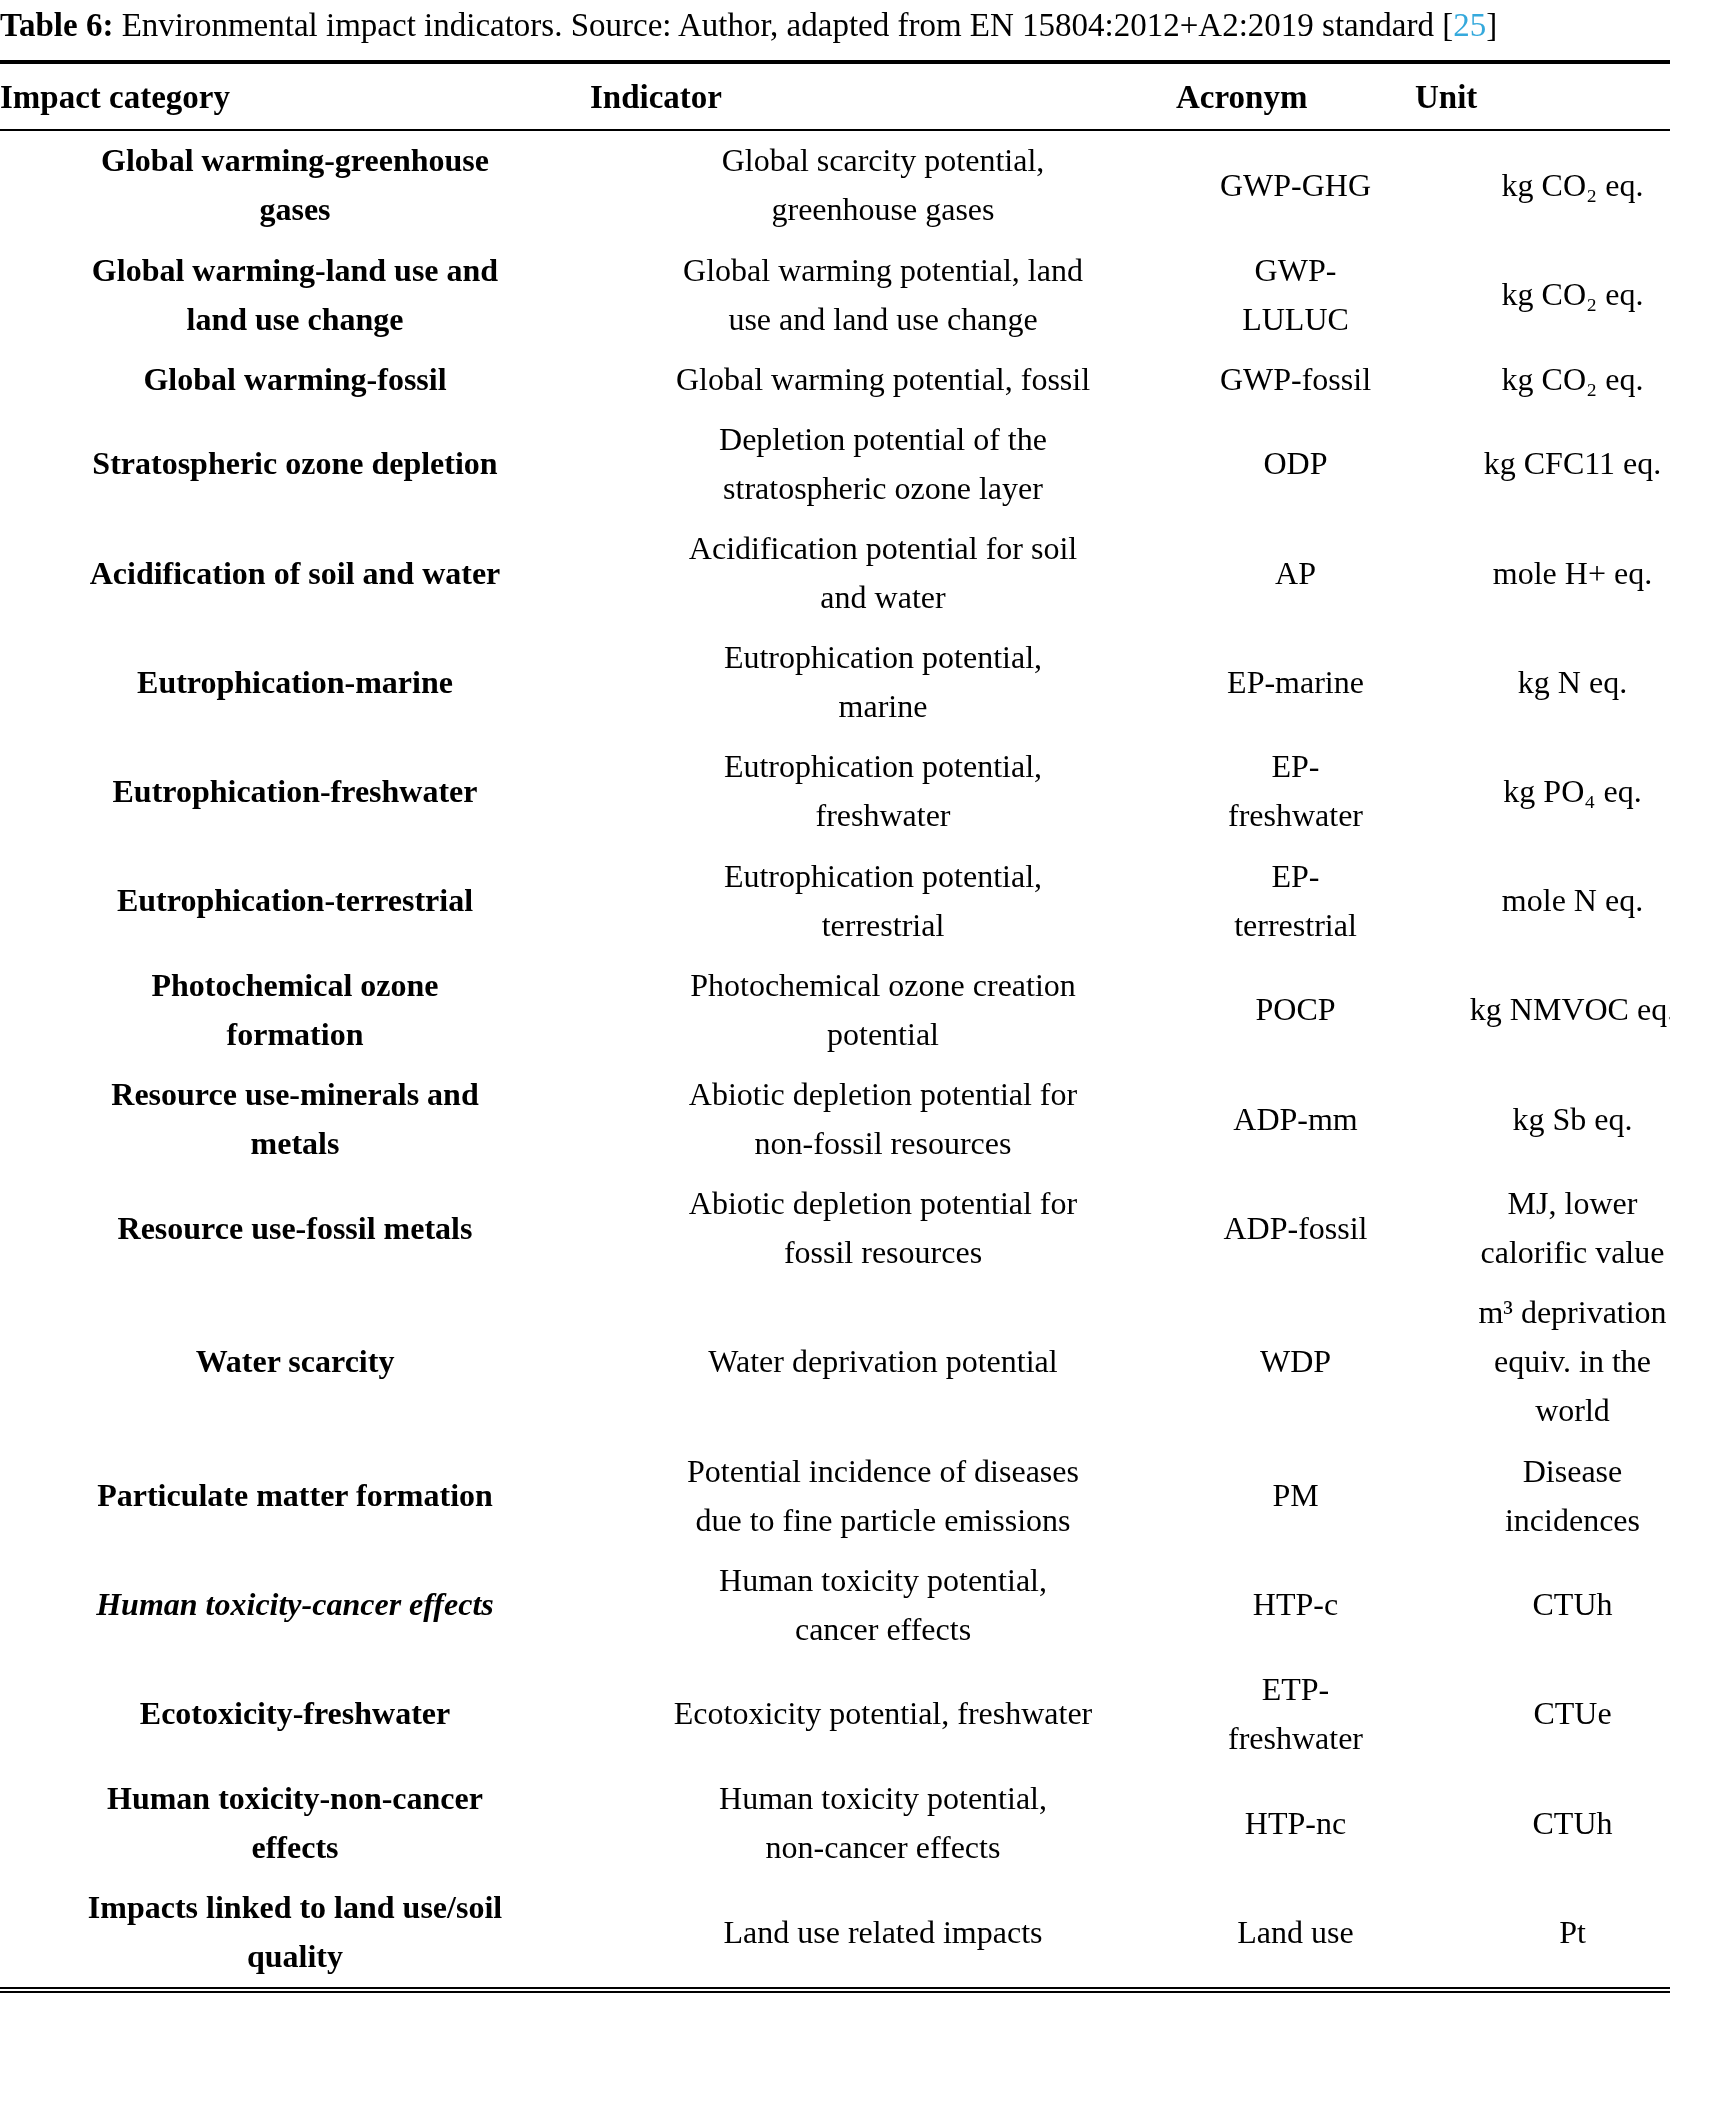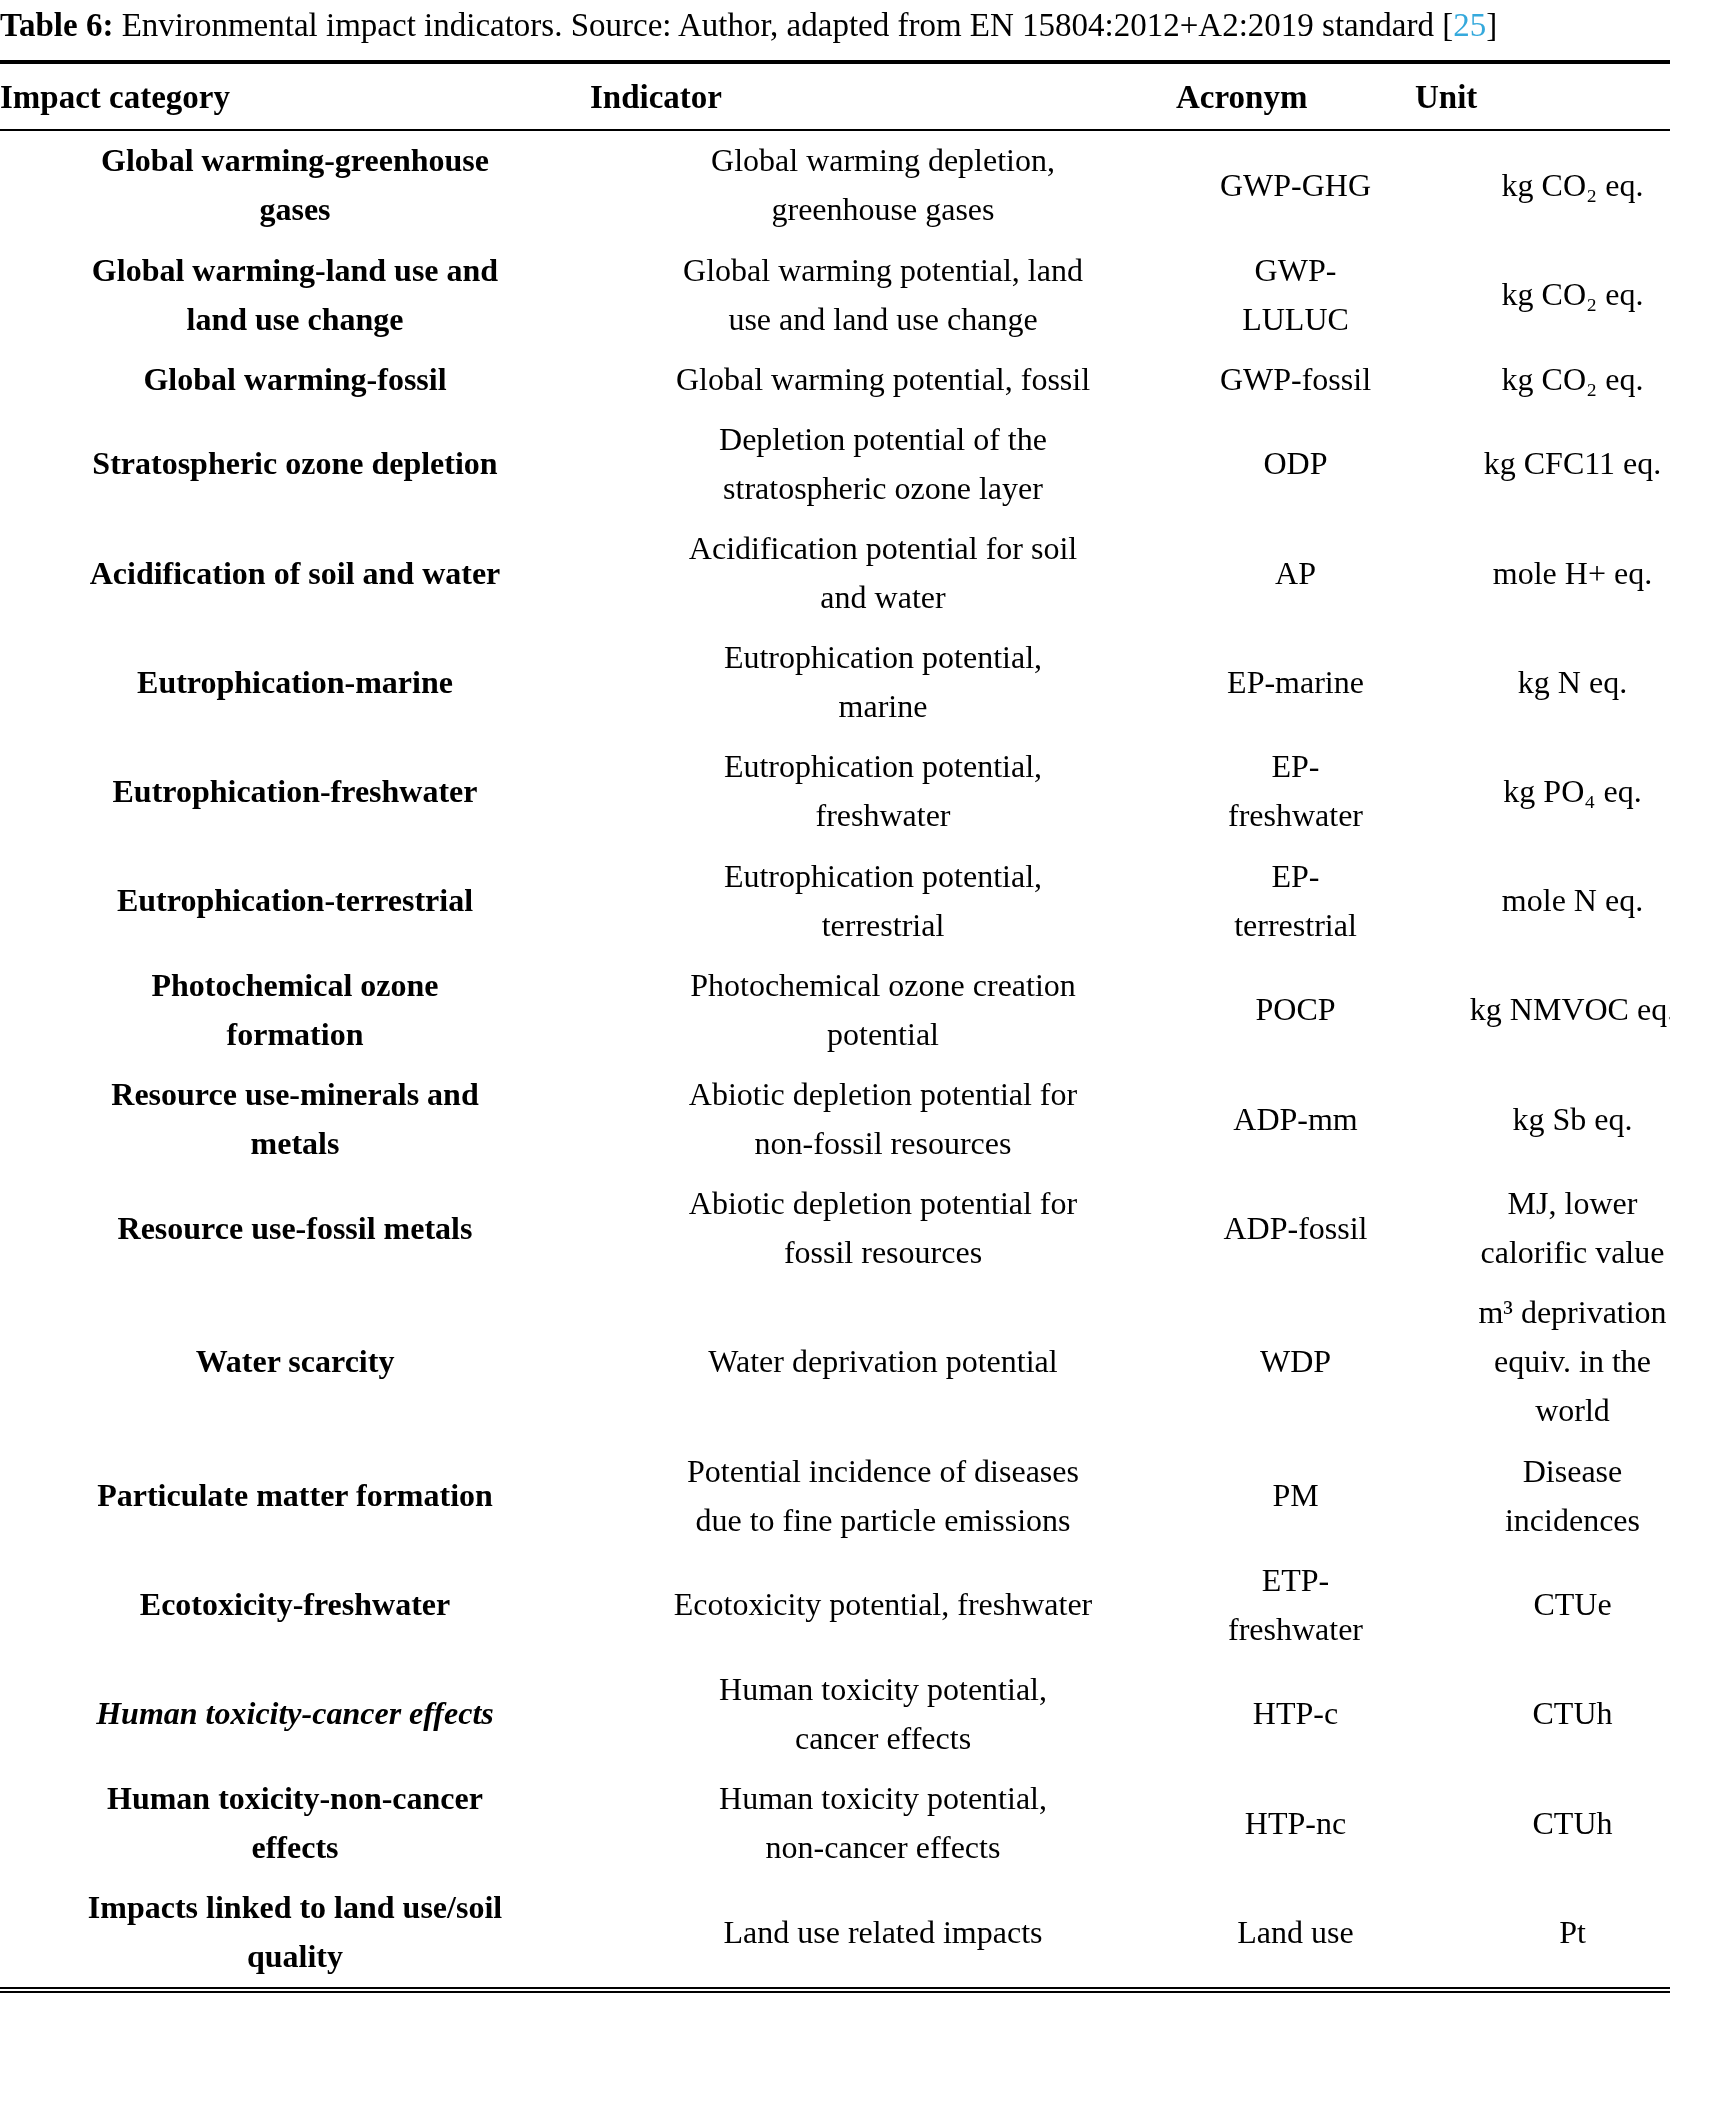--- a/index.html
+++ b/index.html
@@ -72,21 +72,21 @@
         <th>Impact category</th>
         <th>Indicator</th>
         <th>Acronym</th>
         <th>Unit</th>
       </tr>
     </thead>
     <tbody id="tbody">
         <tr>
           <td class="cat">Global warming-greenhouse
 gases</td>
-          <td>Global warming depletion,
+          <td>Global scarcity potential,
 greenhouse gases</td>
           <td>GWP-GHG</td>
           <td>kg CO₂ eq.</td>
         </tr>
         <tr>
           <td class="cat">Global warming-land use and
 land use change</td>
           <td>Global warming potential, land
 use and land use change</td>
           <td>GWP-
@@ -170,32 +170,32 @@
         </tr>
         <tr>
           <td class="cat">Particulate matter formation</td>
           <td>Potential incidence of diseases
 due to fine particle emissions</td>
           <td>PM</td>
           <td>Disease
 incidences</td>
         </tr>
         <tr>
+          <td class="cat it">Human toxicity-cancer effects</td>
+          <td>Human toxicity potential,
+cancer effects</td>
+          <td>HTP-c</td>
+          <td>CTUh</td>
+        </tr>
+        <tr>
           <td class="cat">Ecotoxicity-freshwater</td>
           <td>Ecotoxicity potential, freshwater</td>
           <td>ETP-
 freshwater</td>
           <td>CTUe</td>
-        </tr>
-        <tr>
-          <td class="cat it">Human toxicity-cancer effects</td>
-          <td>Human toxicity potential,
-cancer effects</td>
-          <td>HTP-c</td>
-          <td>CTUh</td>
         </tr>
         <tr>
           <td class="cat">Human toxicity-non-cancer
 effects</td>
           <td>Human toxicity potential,
 non-cancer effects</td>
           <td>HTP-nc</td>
           <td>CTUh</td>
         </tr>
         <tr>

